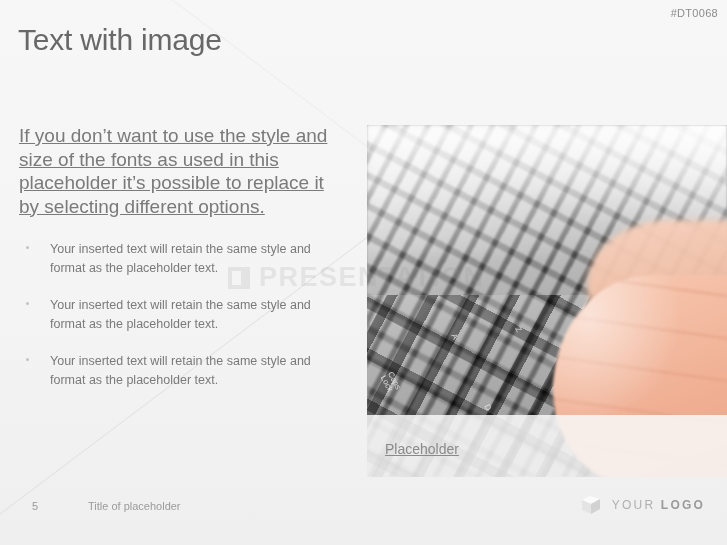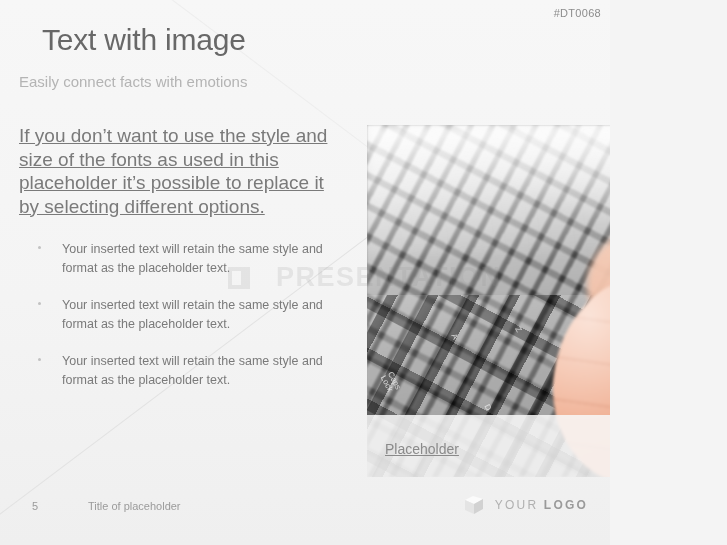--- a/index.html
+++ b/index.html
@@ -2,21 +2,21 @@
 <html><head>
 <meta charset="utf-8">
 <style>
   html,body{margin:0;padding:0;}
   body{
     width:727px;height:545px;overflow:hidden;
     font-family:"Liberation Sans", sans-serif;
     background:#f4f4f4;
   }
   .slide{
-    position:relative;width:610px;height:545px;
+    position:relative;width:727px;height:545px;
     background:linear-gradient(180deg,#f7f7f7 0%,#f4f4f4 55%,#efefef 100%);
     overflow:hidden;
   }
   
   .diag{
     position:absolute;left:-120px;bottom:-60px;width:760px;height:1px;
     background:#e2e2e2;transform:rotate(-37deg);transform-origin:left center;
     pointer-events:none;
   }
   .diag2{
@@ -25,35 +25,34 @@
     pointer-events:none;
   }
   .code{
     position:absolute;top:7px;right:9px;
     font-size:11px;color:#8c8c8c;letter-spacing:.3px;
   }
   .title{
     position:absolute;left:18px;top:23px;
     font-size:30px;line-height:34px;color:#686868;font-weight:400;
     letter-spacing:-.2px;
-    margin-left:24px;
   }
   .subtitle{
     position:absolute;left:19px;top:72px;
     font-size:15px;line-height:20px;color:#b4b4b4;font-weight:400;
   }
   .body-col{
     position:absolute;left:19px;top:124px;width:330px;
   }
   .para{
     font-size:19px;line-height:23.5px;color:#7a7a7a;
     margin:0 0 22px 0;
     text-decoration:underline;
   }
-  .bullets{list-style:none;margin:16px;padding:0;}
+  .bullets{list-style:none;margin:4px;padding:0;}
   .bullets li{
     position:relative;padding-left:27px;
     font-size:12.5px;line-height:19px;color:#7a7a7a;
     margin-bottom:18px;
   }
   .bullets li .dot{
     position:absolute;left:3px;top:6px;width:3px;height:3px;
     border-radius:50%;background:#c2c2c2;
   }
   
@@ -120,21 +119,21 @@
     position:absolute;left:0;bottom:0;width:100%;height:62px;
     background:rgba(248,248,248,.86);
   }
   .caption{
     position:absolute;left:18px;bottom:20px;
     font-size:14px;color:#8a8a8a;text-decoration:underline;
   }
   
   .watermark{
     position:absolute;left:228px;top:262px;
-    display:flex;align-items:center;gap:26px;
+    display:flex;align-items:center;gap:9px;
     font-size:27px;letter-spacing:1.5px;color:rgba(140,140,140,.16);
     font-weight:700;pointer-events:none;white-space:nowrap;
   }
   .wm-mark{
     width:22px;height:22px;border:4px solid rgba(140,140,140,.16);
     border-right-width:9px;box-sizing:border-box;
   }
   .wm-light{font-weight:400;}
   
   .footer-page{
@@ -156,21 +155,20 @@
 <body>
 
 <div class="slide">
 
   <div class="diag"></div>
   <div class="diag2"></div>
 
   <div class="code">#DT0068</div>
 
   <div class="title">Text with image</div>
-  <div class="subtitle">Easily connect facts with emotions</div>
 
   <div class="body-col">
     <p class="para">If you don’t want to use the style and size of the fonts as used in this placeholder it’s possible to replace it by selecting different options.</p>
     <ul class="bullets">
       <li>
         <span class="dot"></span>
         <span>Your inserted text will retain the same style and format as the placeholder text.</span>
       </li>
       <li>
         <span class="dot"></span>

